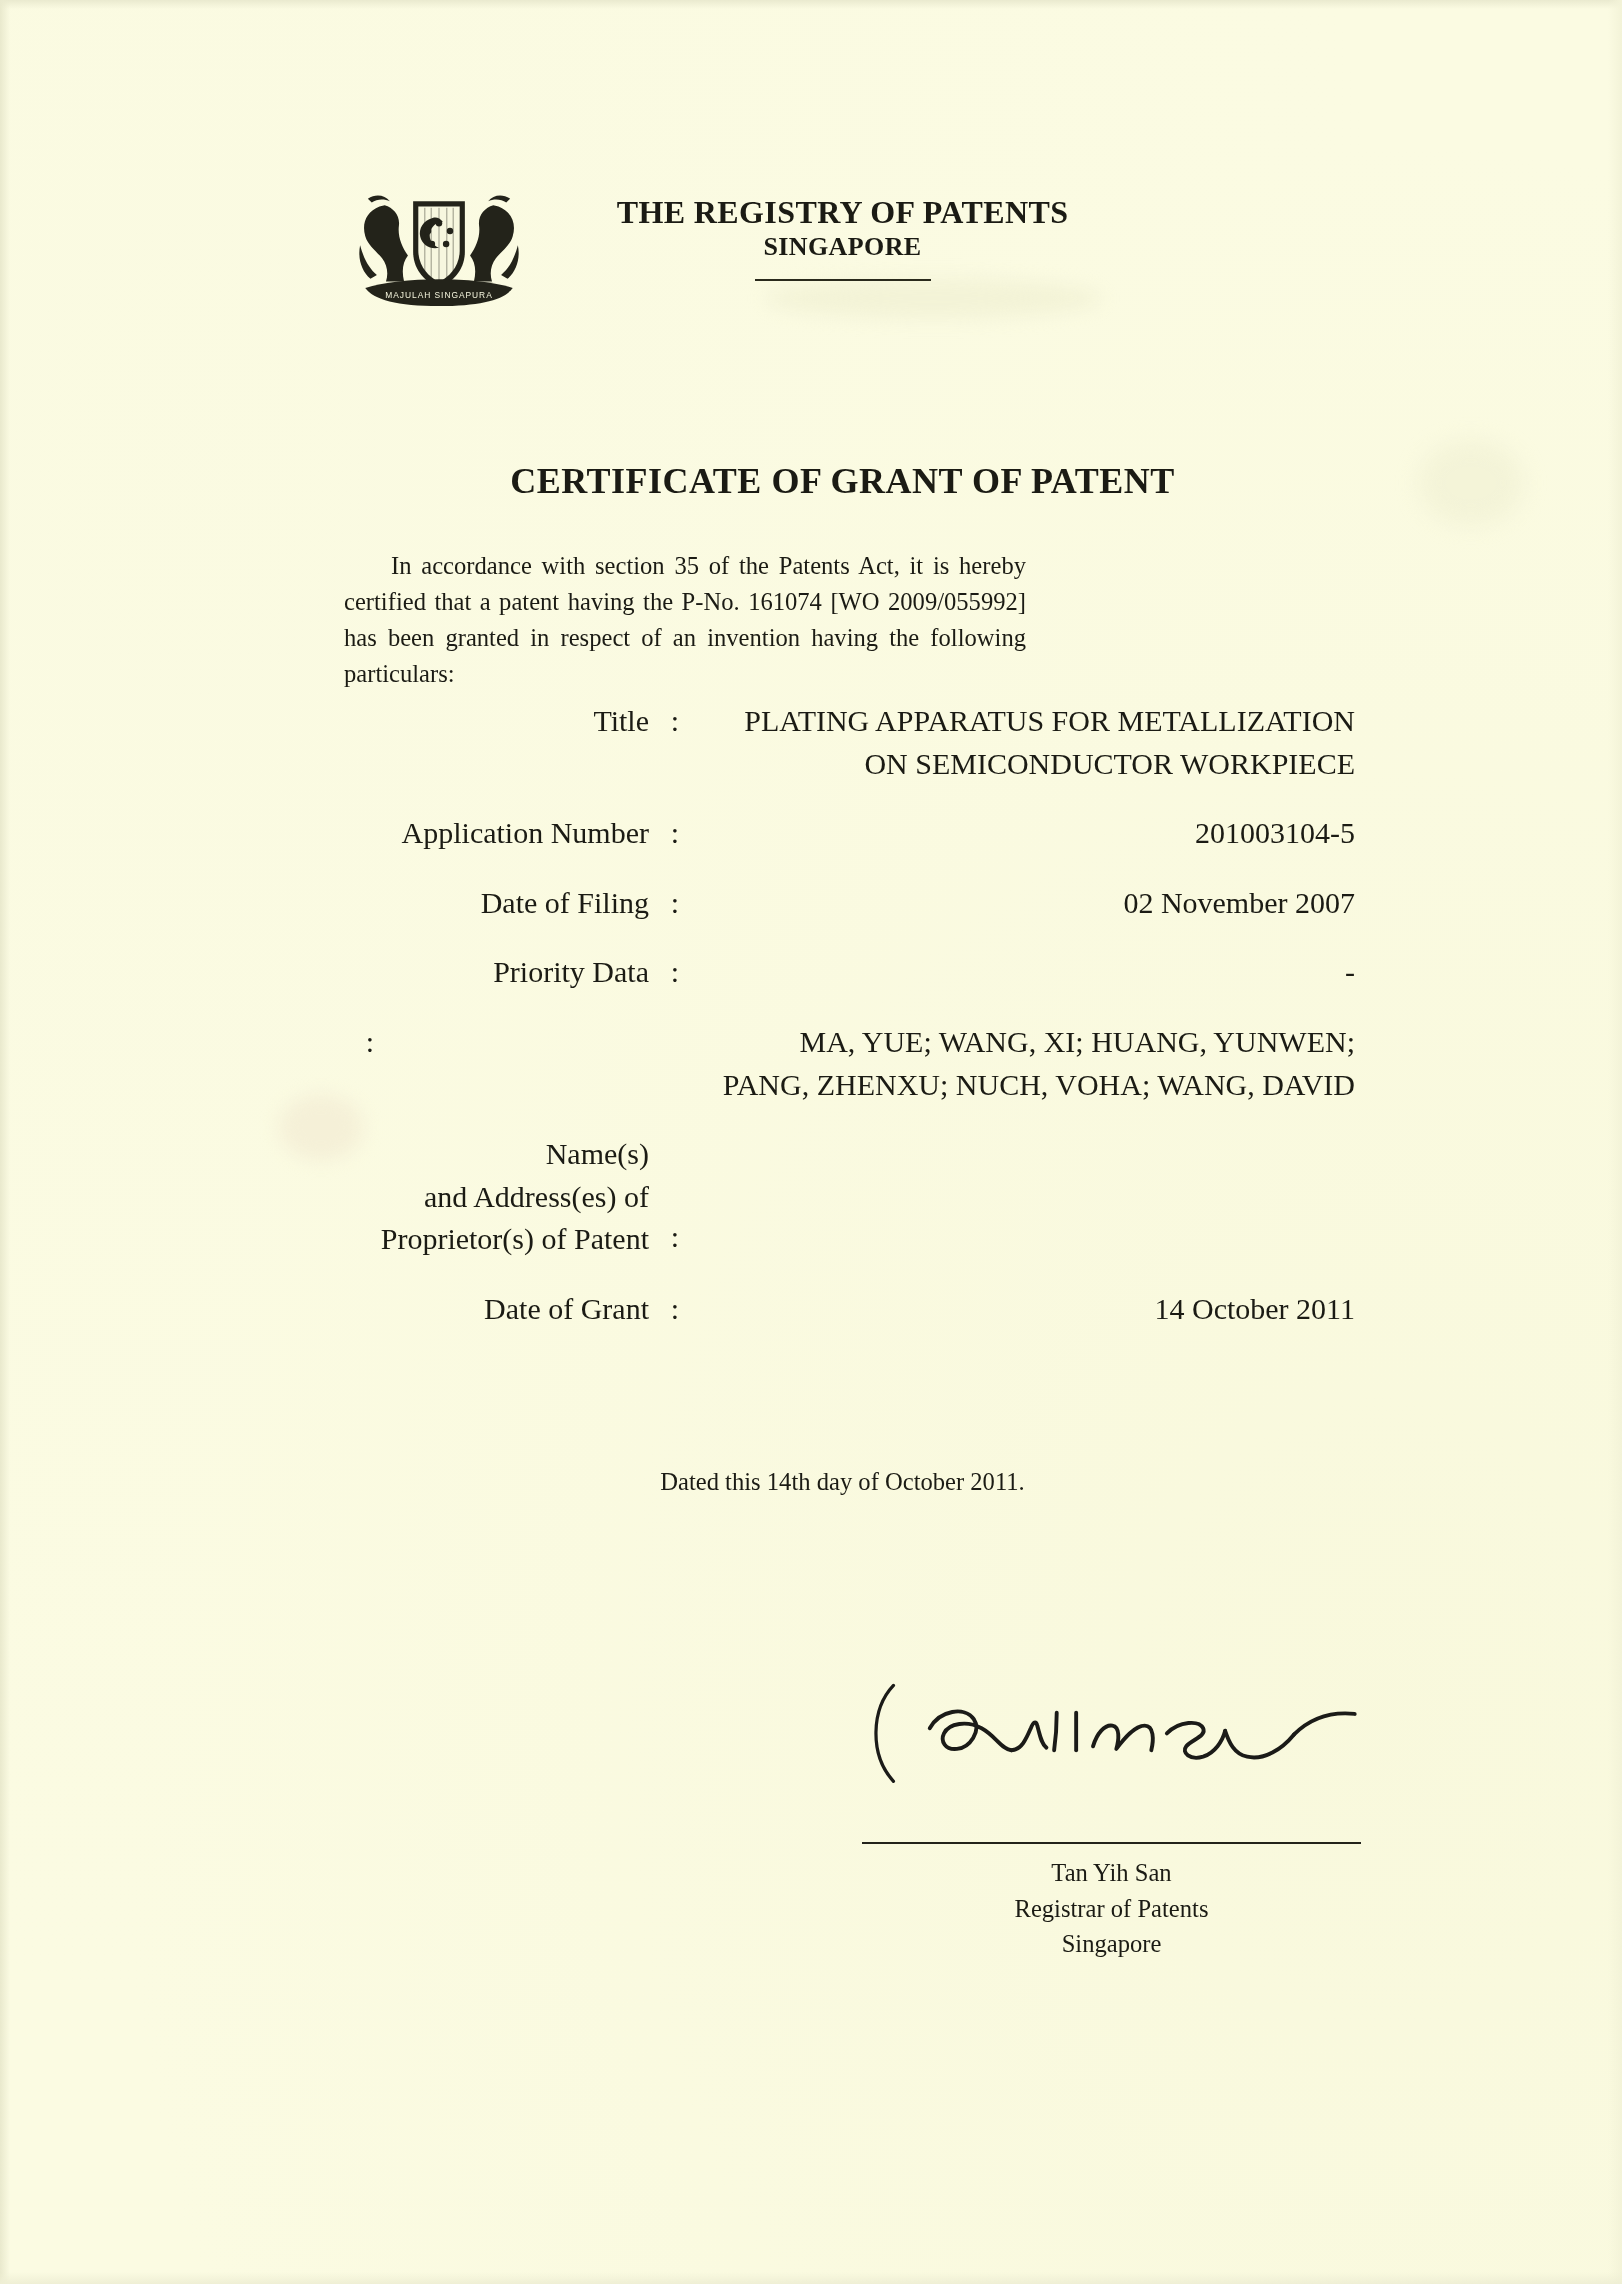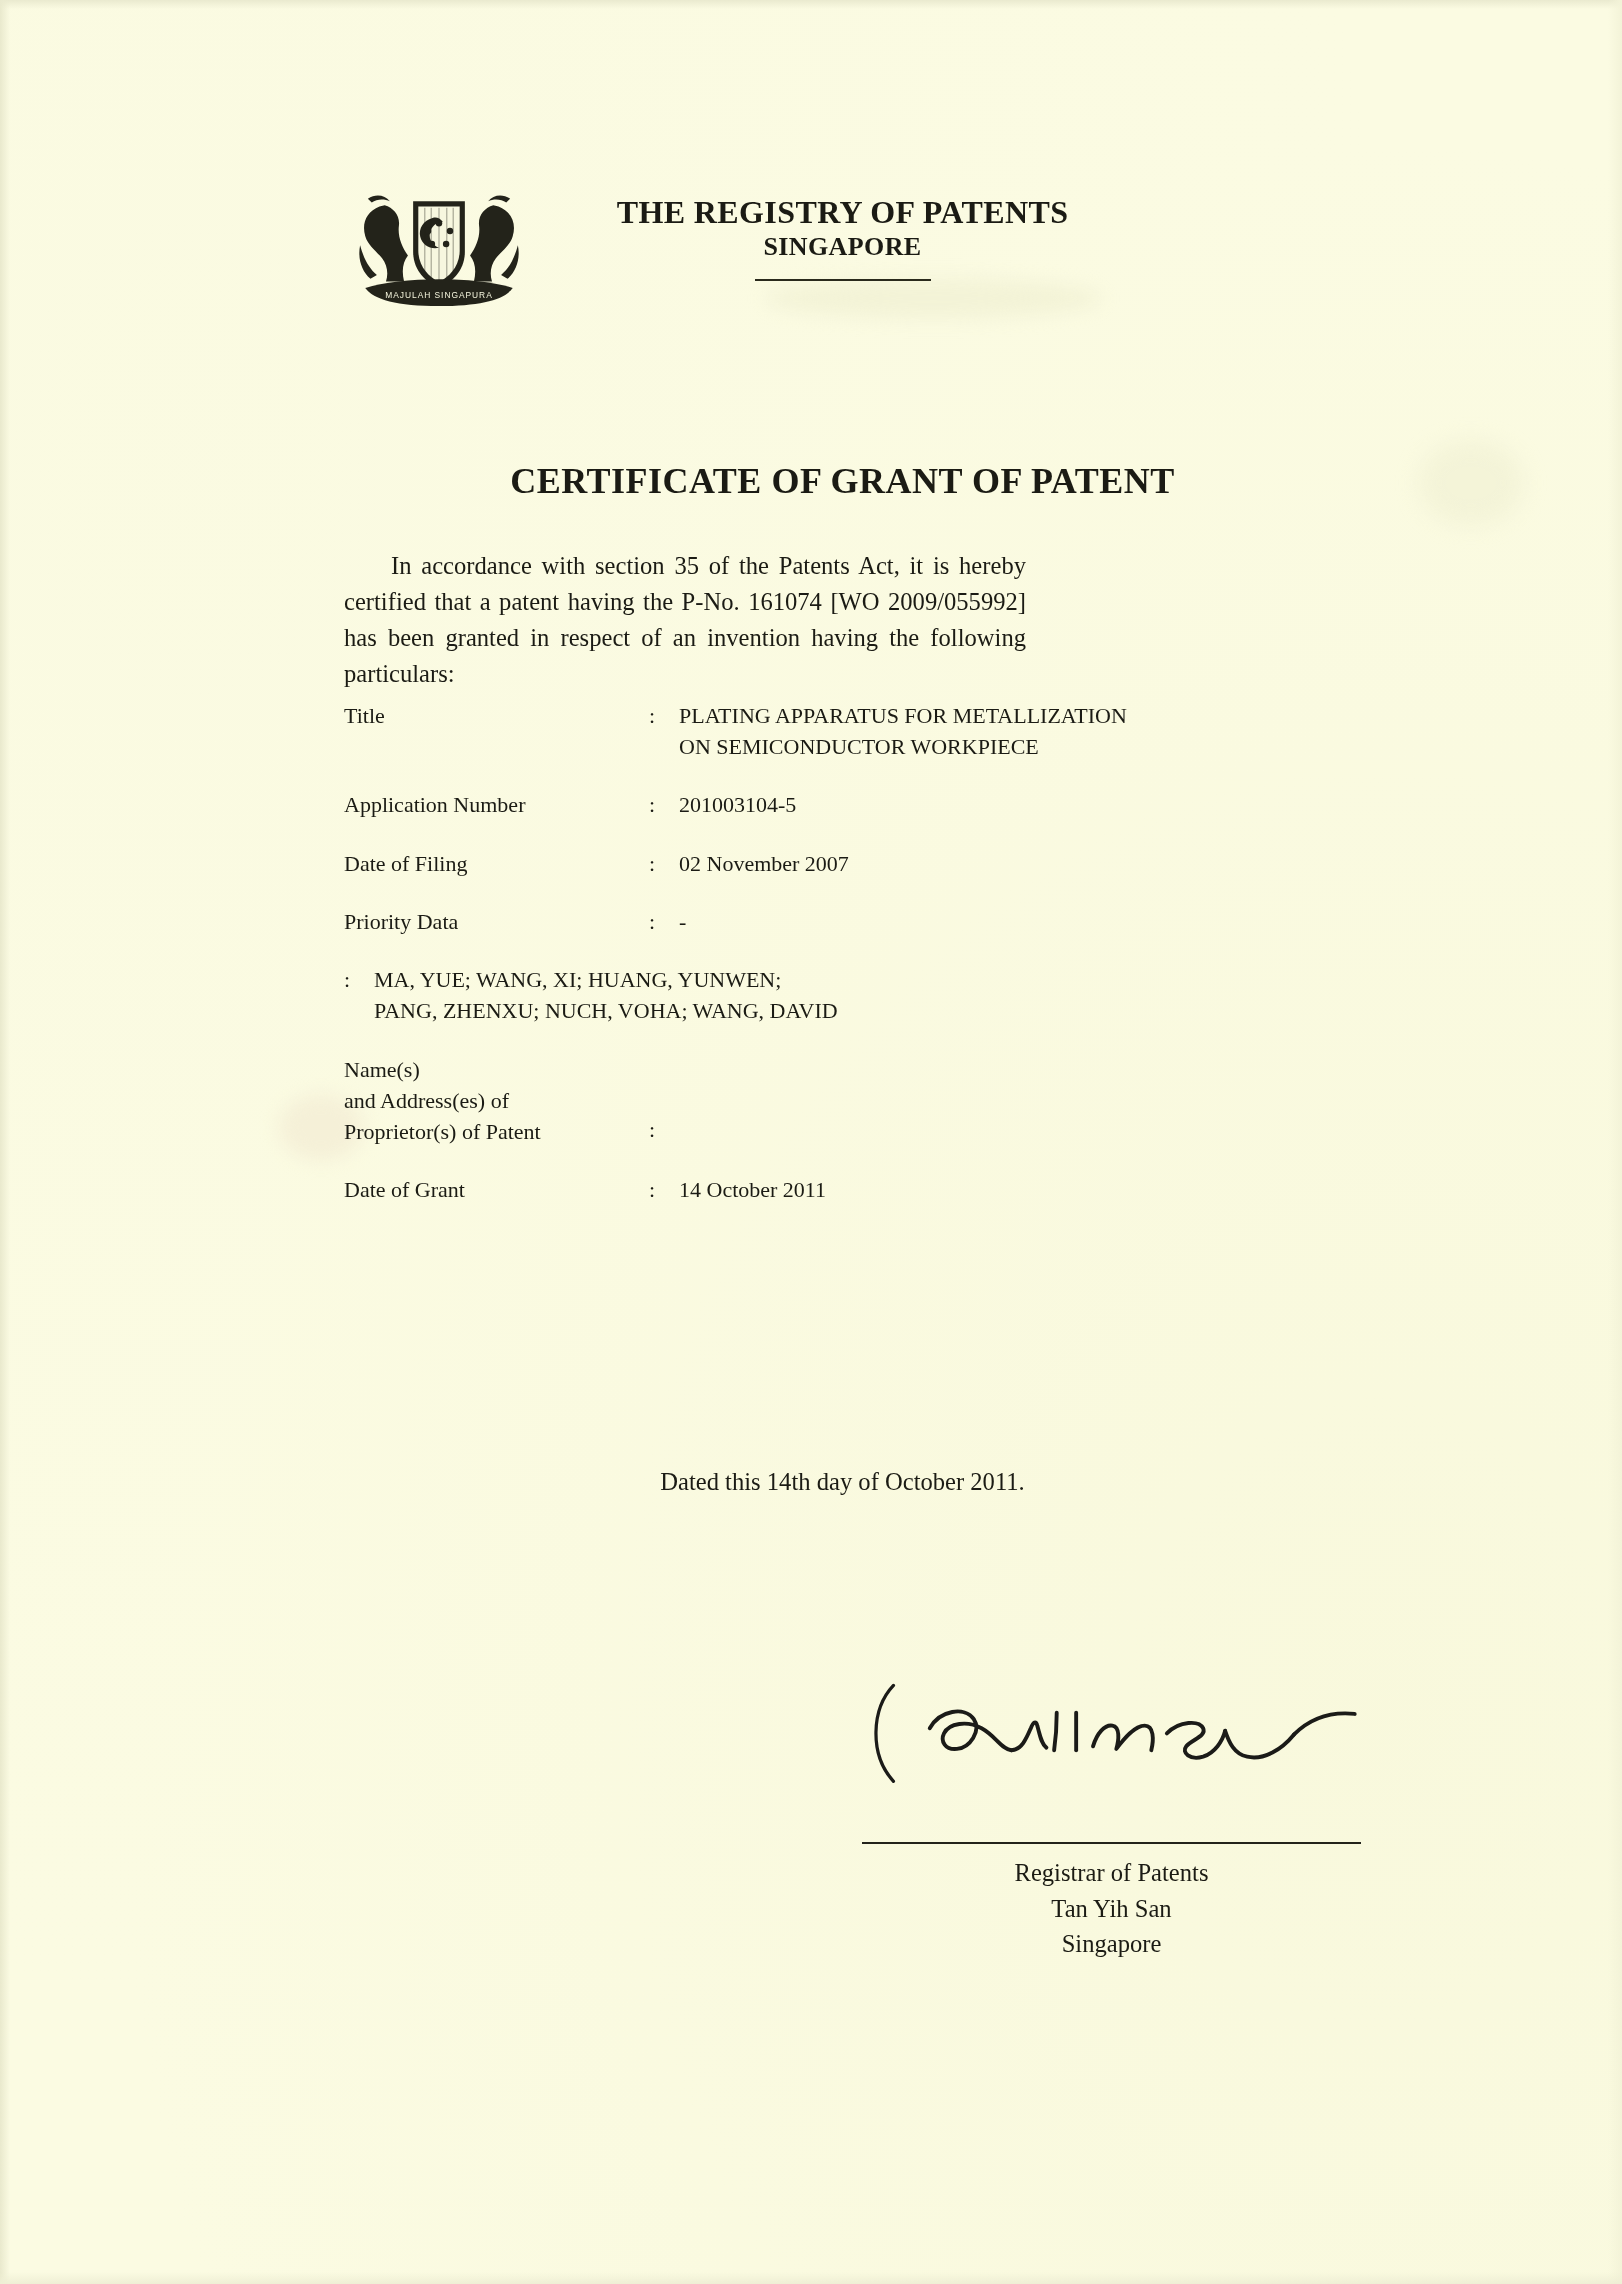--- a/index.html
+++ b/index.html
@@ -125,22 +125,23 @@
     display: inline-block;
     width: 47px;
   }
 
   
   .particulars {
     position: absolute;
     left: 344px;
     top: 700px;
     width: 1011px;
-    font-size: 22px;
+    font-size: 30px;
     line-height: 1.42;
+    text-align: right;
   }
   .row {
     display: flex;
     margin-bottom: 27px;
   }
   .row .label {
     width: 305px;
     flex: 0 0 305px;
     white-space: pre-line;
   }
@@ -327,20 +328,20 @@
           <path d="M470 104 C490 84 520 84 526 96 C532 108 508 114 500 124 C492 134 506 146 526 140 C544 134 556 116 560 100" stroke-width="6"></path>
           <path d="M560 100 C566 118 574 136 594 140 C620 146 648 128 666 106" stroke-width="6"></path>
           <path d="M666 106 C690 82 722 70 760 74" stroke-width="6"></path>
         </g>
       </svg>
     </div>
 
     <div class="sig-rule"></div>
 
     <div class="sig-names">
+      <div>Tan Yih San</div>
       <div>Registrar of Patents</div>
-      <div>Tan Yih San</div>
       <div>Singapore</div>
     </div>
 
   </div>
 </div>
 
 
 </body></html>

